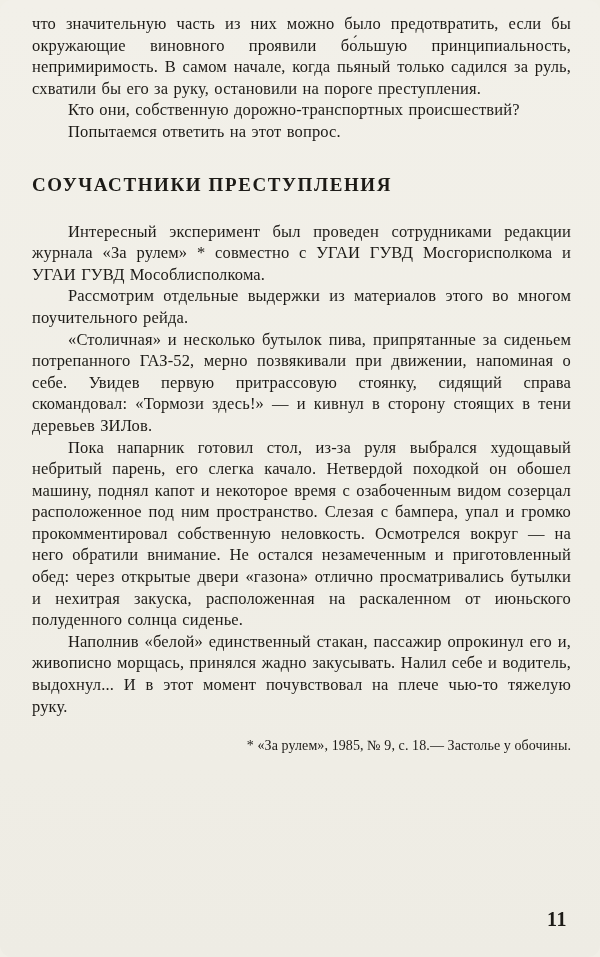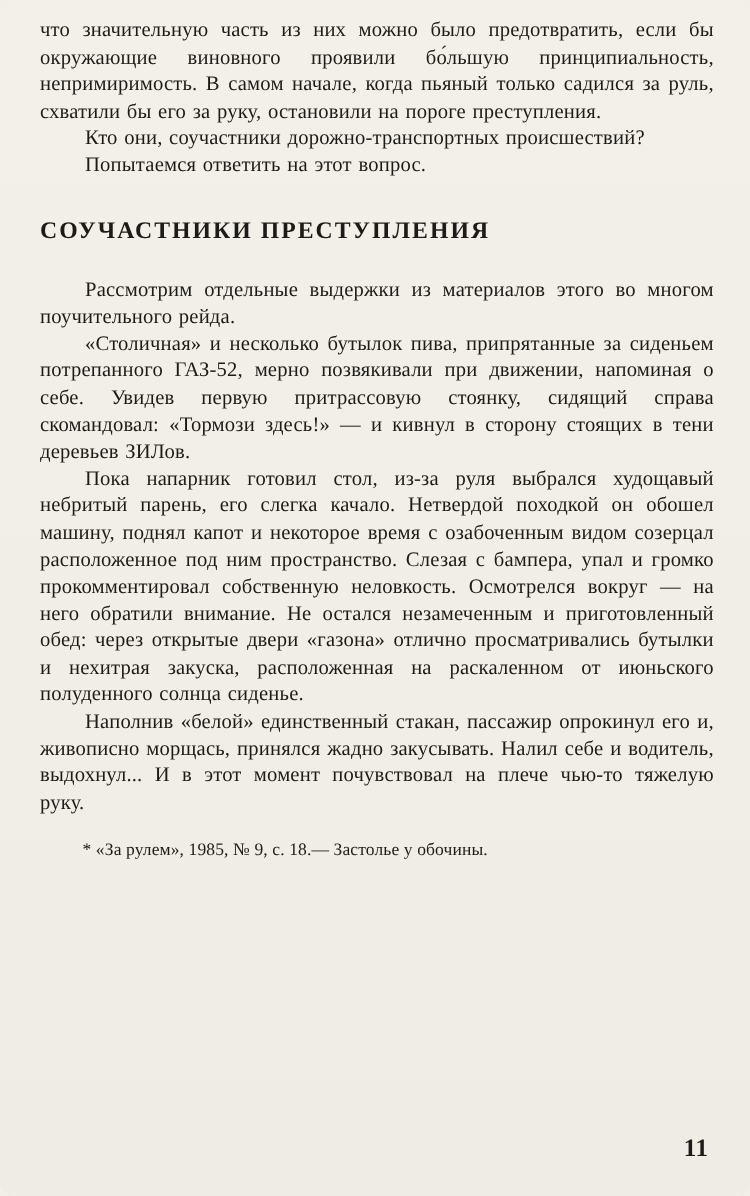--- a/index.html
+++ b/index.html
@@ -40,45 +40,46 @@
     font-size: 19px;
     letter-spacing: 1.6px;
     margin: 31px 0 25px 0;
     line-height: 22px;
   }
   .footnote {
     margin-top: 20px;
     font-size: 14px;
     line-height: 18px;
     text-indent: 34px;
-    text-align: left;
+    text-align: right;
     letter-spacing: 0.1px;
   }
   .page-number {
     position: absolute;
     right: 33px;
     bottom: 26px;
     font-size: 20px;
     font-weight: bold;
     letter-spacing: 0.5px;
   }
 </style>
 </head>
 <body>
 
 <div class="page">
 
   <p class="para">что значительную часть из них можно было предотвратить, если бы окружающие виновного проявили бо́льшую принципиальность, непримиримость. В самом начале, когда пьяный только садился за руль, схватили бы его за руку, остановили на пороге преступления.</p>
 
-  <p class="para indent">Кто они, соучастники дорожно-транспортных происшествий?</p>
+  <p class="para indent">Кто они, собственную дорожно-транспортных происшествий?</p>
 
   <p class="para indent">Попытаемся ответить на этот вопрос.</p>
 
   <h1 class="chapter-heading">СОУЧАСТНИКИ ПРЕСТУПЛЕНИЯ</h1>
 
+  <p class="para indent">Интересный эксперимент был проведен сотрудниками редакции журнала «За рулем» * совместно с УГАИ ГУВД Мосгорисполкома и УГАИ ГУВД Мособлисполкома.</p>
 
   <p class="para indent">Рассмотрим отдельные выдержки из материалов этого во многом поучительного рейда.</p>
 
   <p class="para indent">«Столичная» и несколько бутылок пива, припрятанные за сиденьем потрепанного ГАЗ-52, мерно позвякивали при движении, напоминая о себе. Увидев первую притрассовую стоянку, сидящий справа скомандовал: «Тормози здесь!» — и кивнул в сторону стоящих в тени деревьев ЗИЛов.</p>
 
   <p class="para indent">Пока напарник готовил стол, из-за руля выбрался худощавый небритый парень, его слегка качало. Нетвердой походкой он обошел машину, поднял капот и некоторое время с озабоченным видом созерцал расположенное под ним пространство. Слезая с бампера, упал и громко прокомментировал собственную неловкость. Осмотрелся вокруг — на него обратили внимание. Не остался незамеченным и приготовленный обед: через открытые двери «газона» отлично просматривались бутылки и нехитрая закуска, расположенная на раскаленном от июньского полуденного солнца сиденье.</p>
 
   <p class="para indent">Наполнив «белой» единственный стакан, пассажир опрокинул его и, живописно морщась, принялся жадно закусывать. Налил себе и водитель, выдохнул... И в этот момент почувствовал на плече чью-то тяжелую руку.</p>
 
 

